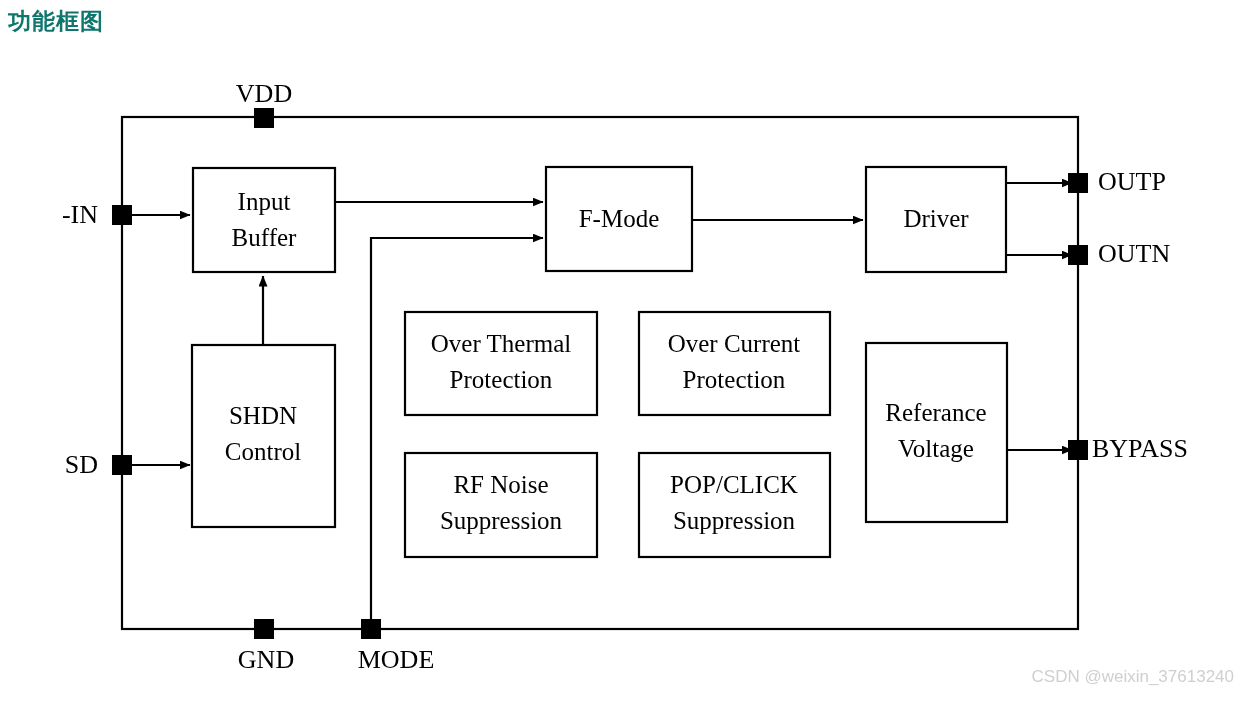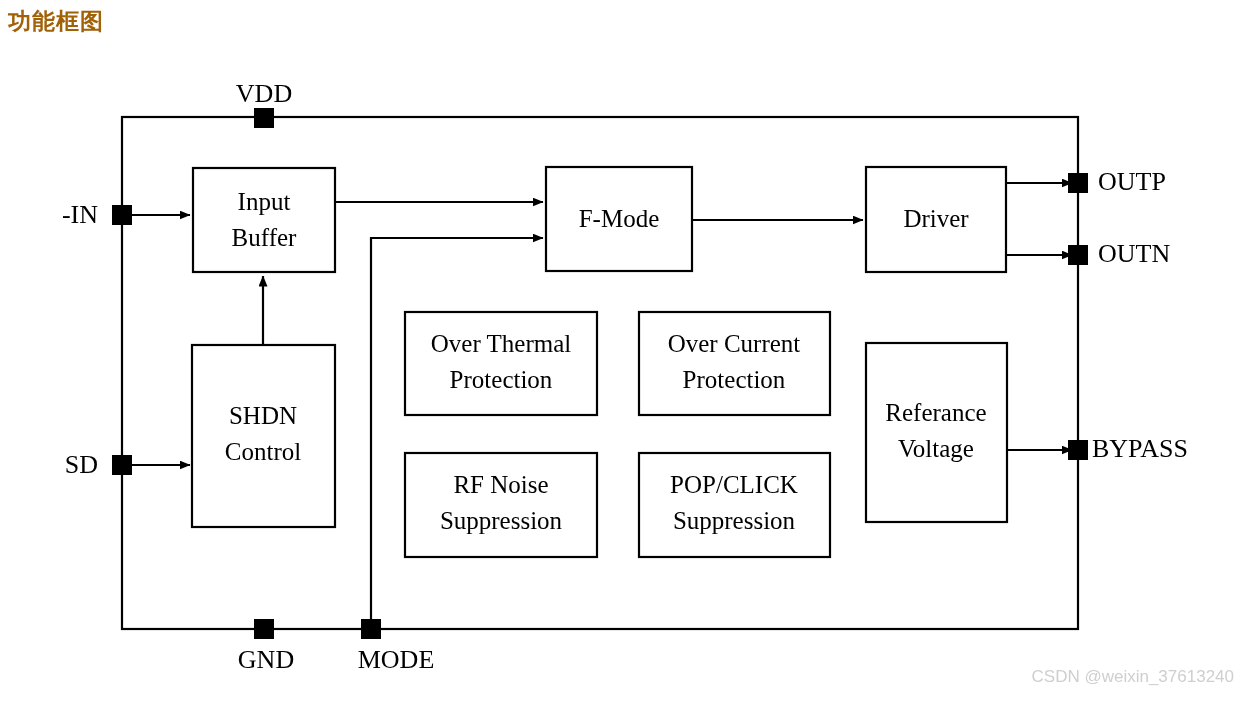--- a/index.html
+++ b/index.html
@@ -15,21 +15,21 @@
     font-family: "Liberation Serif", serif;
     overflow: hidden;
   }
   #page-title {
     position: absolute;
     left: 8px;
     top: 6px;
     font-family: "DejaVu Sans", sans-serif;
     font-size: 23px;
     font-weight: 700;
-    color: #a16207;
+    color: #0f766e;
     letter-spacing: 1px;
     white-space: nowrap;
   }
   #diagram-svg {
     position: absolute;
     left: 0;
     top: 0;
     width: 1248px;
     height: 701px;
   }

